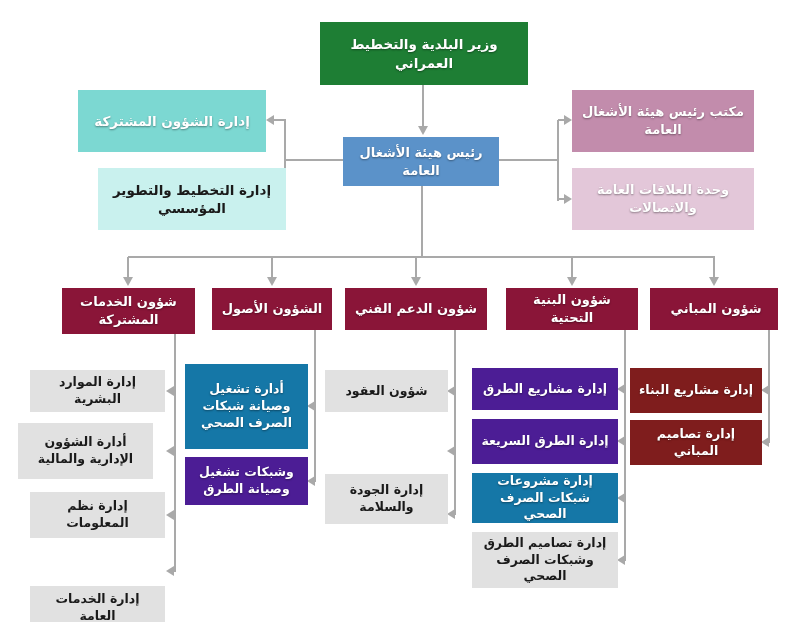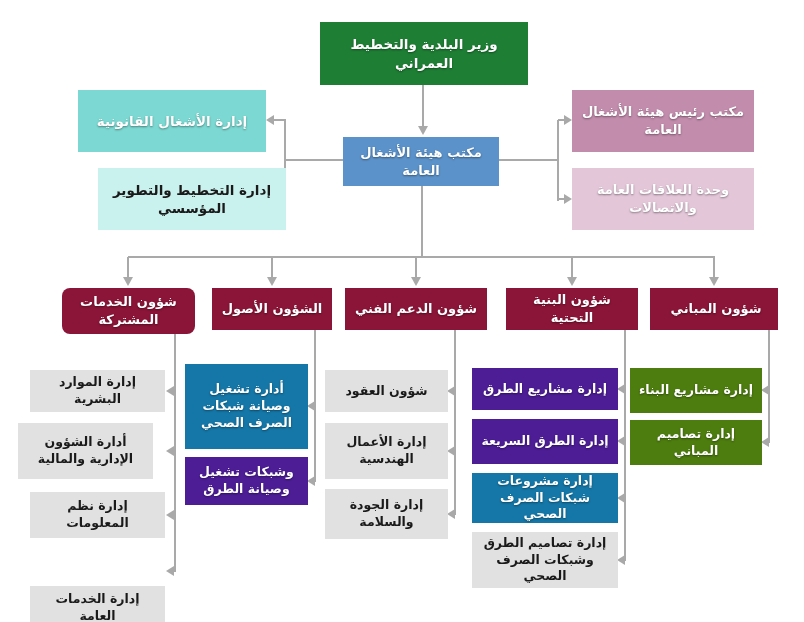--- a/index.html
+++ b/index.html
@@ -17,21 +17,21 @@
   .minister{background:#1E7E34;font-size:13.5px;}
   .chairman{background:#5B92C9;font-size:13px;}
   .teal-dark{background:#7CD8D2;font-size:13.5px;}
   .teal-light{background:#C9F1EE;font-size:13.5px;}
   .pink-dark{background:#C28CAC;font-size:13px;}
   .pink-light{background:#E3C7D9;font-size:13px;}
   .maroon{background:#8A1538;font-size:13px;}
   .gray{background:#E1E1E1;font-size:12.5px;}
   .cblue{background:#1577A7;font-size:12.5px;}
   .corange{background:#4c1d95;font-size:12.5px;}
-  .cgreen{background:#4d7c0f;font-size:12.5px;}
+  .cgreen{background:#7f1d1d;font-size:12.5px;}
   .line{position:absolute;background:#A9A9A9;}
   .arrow{position:absolute;width:0;height:0;}
   .a-down{border-left:5px solid transparent;border-right:5px solid transparent;border-top:9px solid #A9A9A9;}
   .a-left{border-top:5px solid transparent;border-bottom:5px solid transparent;border-right:8px solid #A9A9A9;}
   .a-right{border-top:5px solid transparent;border-bottom:5px solid transparent;border-left:8px solid #A9A9A9;}
 </style>
 </head>
 <body>
 
 <div class="canvas">
@@ -86,45 +86,44 @@
   <div class="arrow a-left" style="left:617px;top:436px;"></div>
   <div class="arrow a-left" style="left:617px;top:493px;"></div>
   <div class="arrow a-left" style="left:617px;top:555px;"></div>
 
   <div class="line" style="left:768px;top:330px;width:2px;height:113px;"></div>
   <div class="arrow a-left" style="left:761px;top:385px;"></div>
   <div class="arrow a-left" style="left:761px;top:437px;"></div>
 
   <div class="node minister white-text" style="left:320px;top:22px;width:208px;height:63px;">وزير البلدية والتخطيط العمراني</div>
 
-  <div class="node chairman white-text" style="left:343px;top:137px;width:156px;height:49px;">مكتب هيئة الأشغال العامة</div>
+  <div class="node chairman white-text" style="left:343px;top:137px;width:156px;height:49px;">رئيس هيئة الأشغال العامة</div>
 
-  <div class="node teal-dark white-text" style="left:78px;top:90px;width:188px;height:62px;">إدارة الأشغال القانونية</div>
+  <div class="node teal-dark white-text" style="left:78px;top:90px;width:188px;height:62px;">إدارة الشؤون المشتركة</div>
   <div class="node teal-light dark-text" style="left:78px;top:168px;width:188px;height:62px;margin-left:20px;">إدارة التخطيط والتطوير المؤسسي</div>
 
   <div class="node pink-dark white-text" style="left:572px;top:90px;width:182px;height:62px;">مكتب رئيس هيئة الأشغال العامة</div>
   <div class="node pink-light white-text" style="left:572px;top:168px;width:182px;height:62px;">وحدة العلاقات العامة والاتصالات</div>
 
-  <div class="node maroon white-text" style="left:62px;top:288px;width:133px;height:46px;border-radius:8px;">شؤون الخدمات المشتركة</div>
+  <div class="node maroon white-text" style="left:62px;top:288px;width:133px;height:46px;">شؤون الخدمات المشتركة</div>
   <div class="node maroon white-text" style="left:212px;top:288px;width:120px;height:42px;">الشؤون الأصول</div>
   <div class="node maroon white-text" style="left:345px;top:288px;width:142px;height:42px;">شؤون الدعم الفني</div>
   <div class="node maroon white-text" style="left:506px;top:288px;width:132px;height:42px;">شؤون البنية التحتية</div>
   <div class="node maroon white-text" style="left:650px;top:288px;width:128px;height:42px;padding-left:12px;">شؤون المباني</div>
 
   <div class="node gray dark-text" style="left:30px;top:370px;width:135px;height:42px;">إدارة الموارد البشرية</div>
   <div class="node gray dark-text" style="left:18px;top:423px;width:135px;height:56px;">أدارة الشؤون الإدارية والمالية</div>
   <div class="node gray dark-text" style="left:30px;top:492px;width:135px;height:46px;">إدارة نظم المعلومات</div>
   <div class="node gray dark-text" style="left:30px;top:549px;width:135px;height:44px;margin-top:37px;">إدارة الخدمات العامة</div>
 
   <div class="node cblue white-text" style="left:185px;top:364px;width:123px;height:85px;">أدارة تشغيل وصيانة شبكات الصرف الصحي</div>
   <div class="node corange white-text" style="left:185px;top:457px;width:123px;height:48px;">وشبكات تشغيل وصيانة الطرق</div>
 
   <div class="node gray dark-text" style="left:325px;top:370px;width:123px;height:42px;">شؤون العقود</div>
-  <div class="node gray dark-text" style="left:325px;top:423px;width:123px;height:56px;">إدارة الأعمال الهندسية</div>
-  <div class="node gray dark-text" style="left:325px;top:489px;width:123px;height:50px;">إدارة الجودة والسلامة</div>
+  <div class="node gray dark-text" style="left:325px;top:474px;width:123px;height:50px;">إدارة الجودة والسلامة</div>
 
   <div class="node corange white-text" style="left:472px;top:368px;width:146px;height:42px;">إدارة مشاريع الطرق</div>
   <div class="node corange white-text" style="left:472px;top:419px;width:146px;height:45px;">إدارة الطرق السريعة</div>
   <div class="node cblue white-text" style="left:472px;top:473px;width:146px;height:50px;">إدارة مشروعات شبكات الصرف الصحي</div>
   <div class="node gray dark-text" style="left:472px;top:532px;width:146px;height:56px;">إدارة تصاميم الطرق وشبكات الصرف الصحي</div>
 
   <div class="node cgreen white-text" style="left:630px;top:368px;width:132px;height:45px;">إدارة مشاريع البناء</div>
   <div class="node cgreen white-text" style="left:630px;top:420px;width:132px;height:45px;">إدارة تصاميم المباني</div>
 
 </div>

